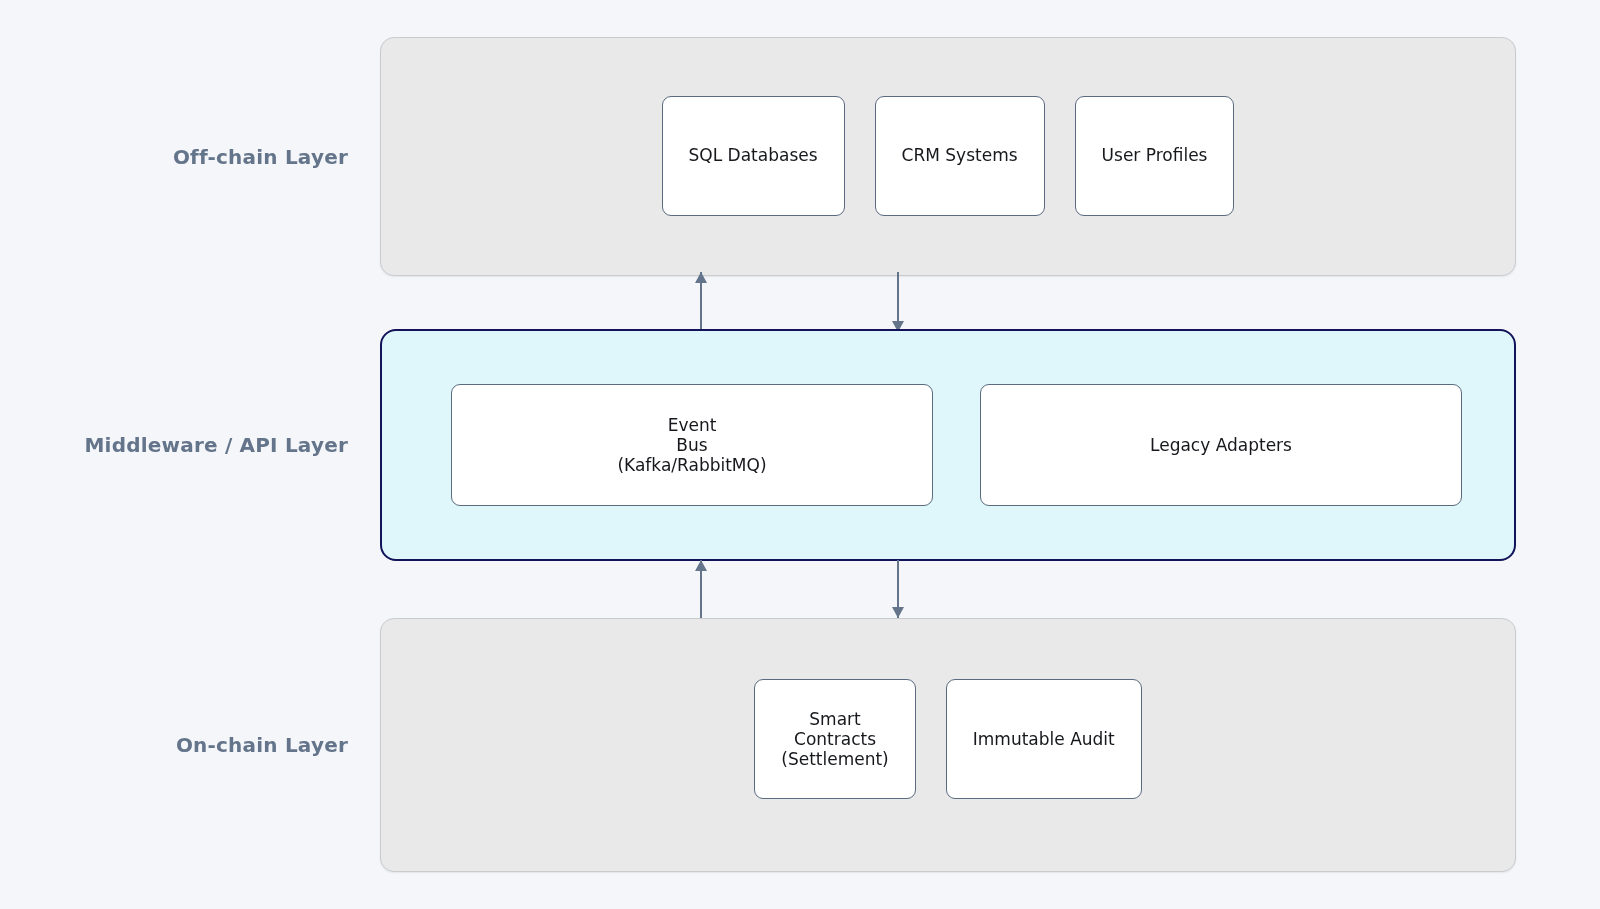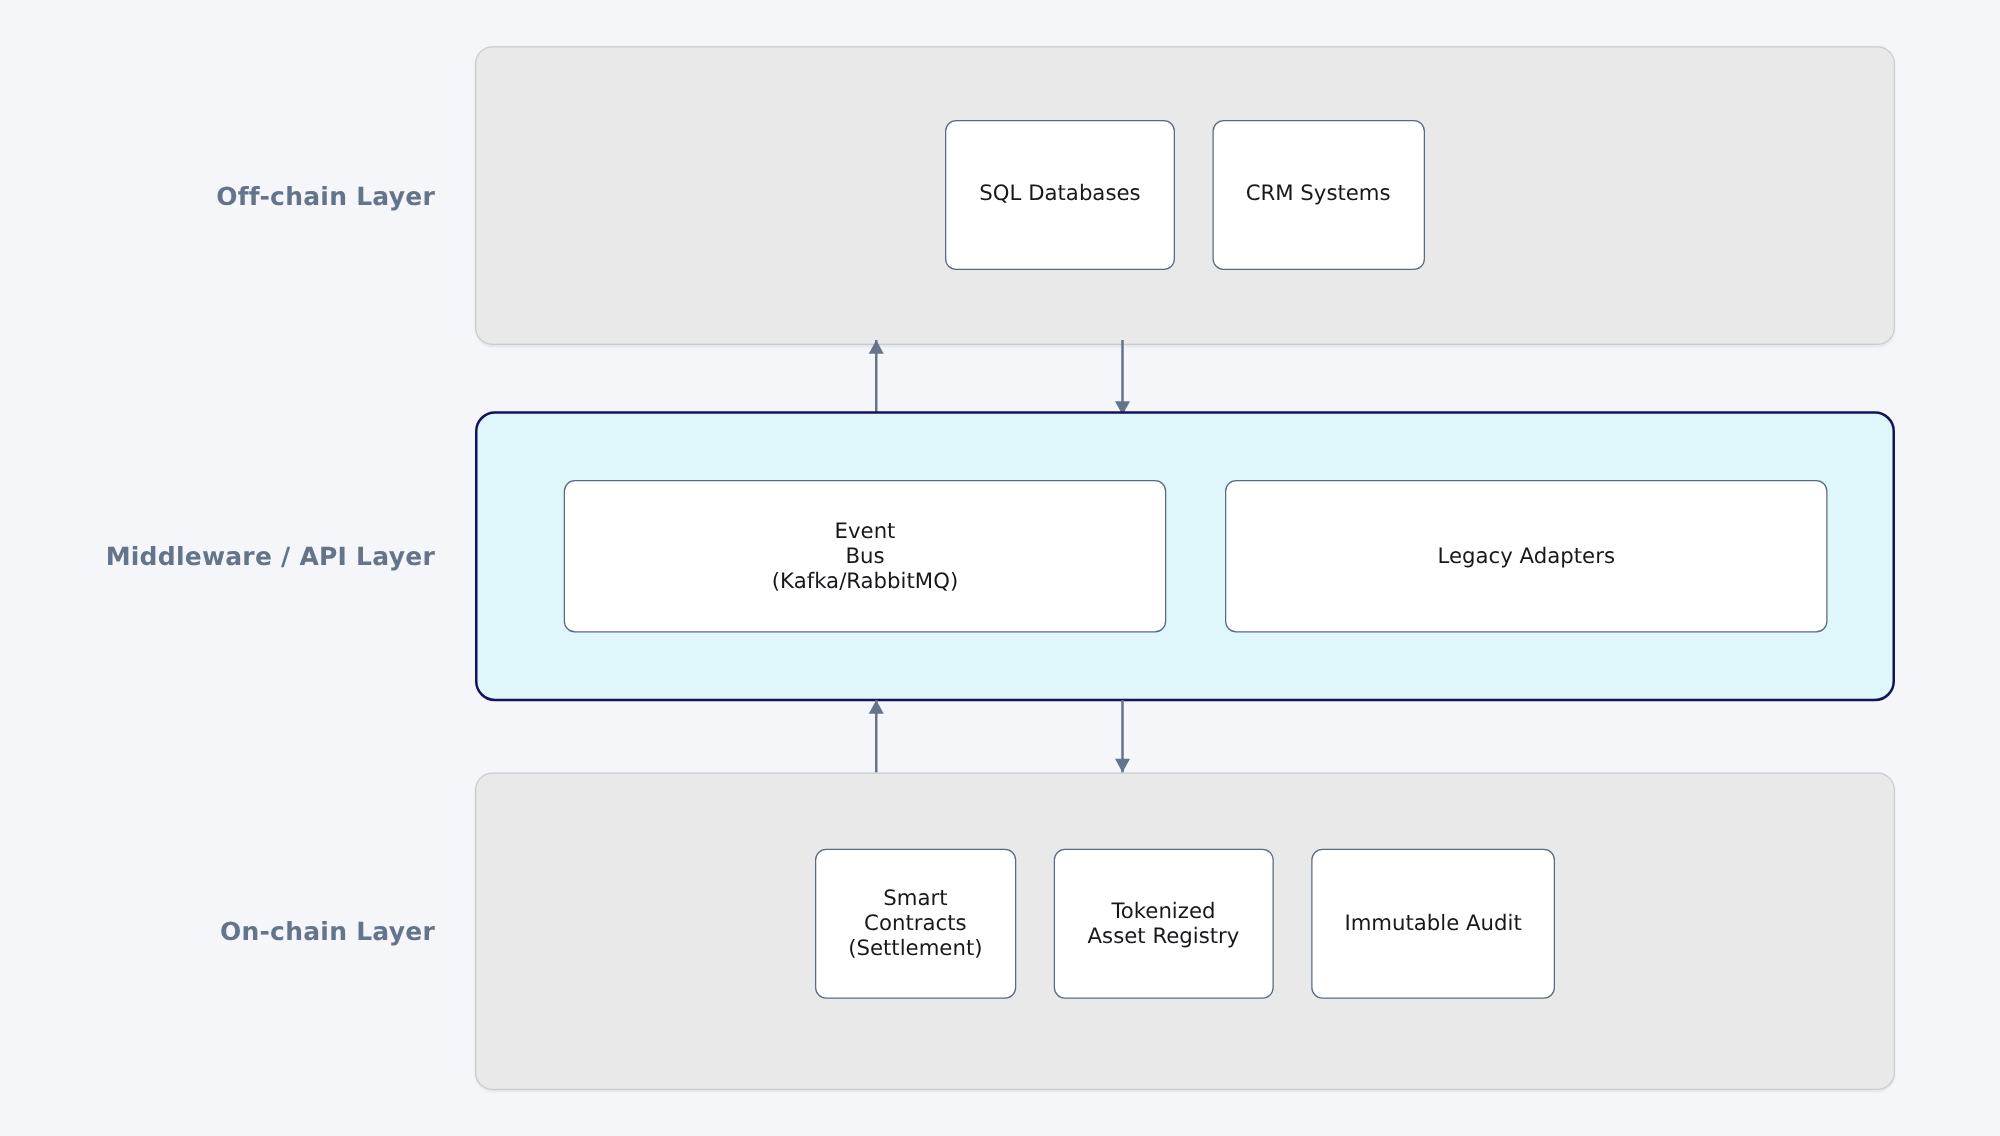--- a/index.html
+++ b/index.html
@@ -129,20 +129,21 @@
 <body>
 
 <div id="diagram">
 
   <div class="layer-row" id="row-offchain">
     <div class="layer-label">Off-chain Layer</div>
     <div class="layer-box grey">
       <div class="nodes">
         <div class="node">SQL Databases</div>
         <div class="node">CRM Systems</div>
+        <div class="node">User Profiles</div>
       </div>
     </div>
   </div>
 
   <div class="connector" id="conn-top-up" style="left:700px; top:272px; height:60px;">
     <div class="conn-line" style="top:0; height:60px;"></div>
     <div class="arrow-head up"></div>
   </div>
 
   <div class="connector" id="conn-top-down" style="left:897px; top:272px; height:60px;">
@@ -172,20 +173,18 @@
     <div class="arrow-head down"></div>
   </div>
 
   <div class="layer-row" id="row-onchain">
     <div class="layer-label">On-chain Layer</div>
     <div class="layer-box grey">
       <div class="nodes">
         <div class="node">Smart
 Contracts
 (Settlement)</div>
-        <div class="node">Tokenized
-Asset Registry</div>
         <div class="node">Immutable Audit</div>
       </div>
     </div>
   </div>
 
 </div>
 
 </body></html>

